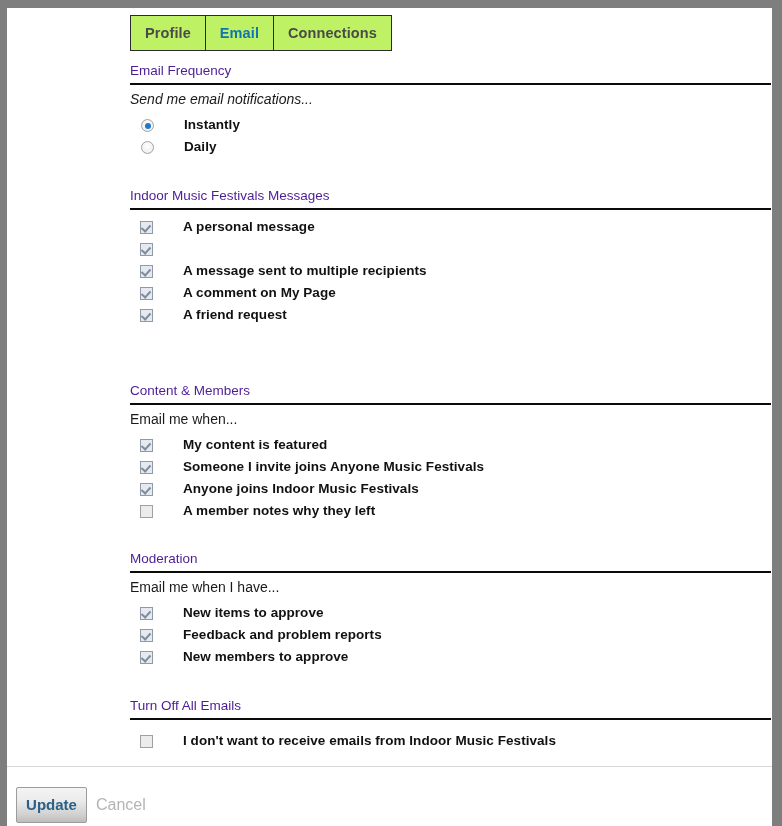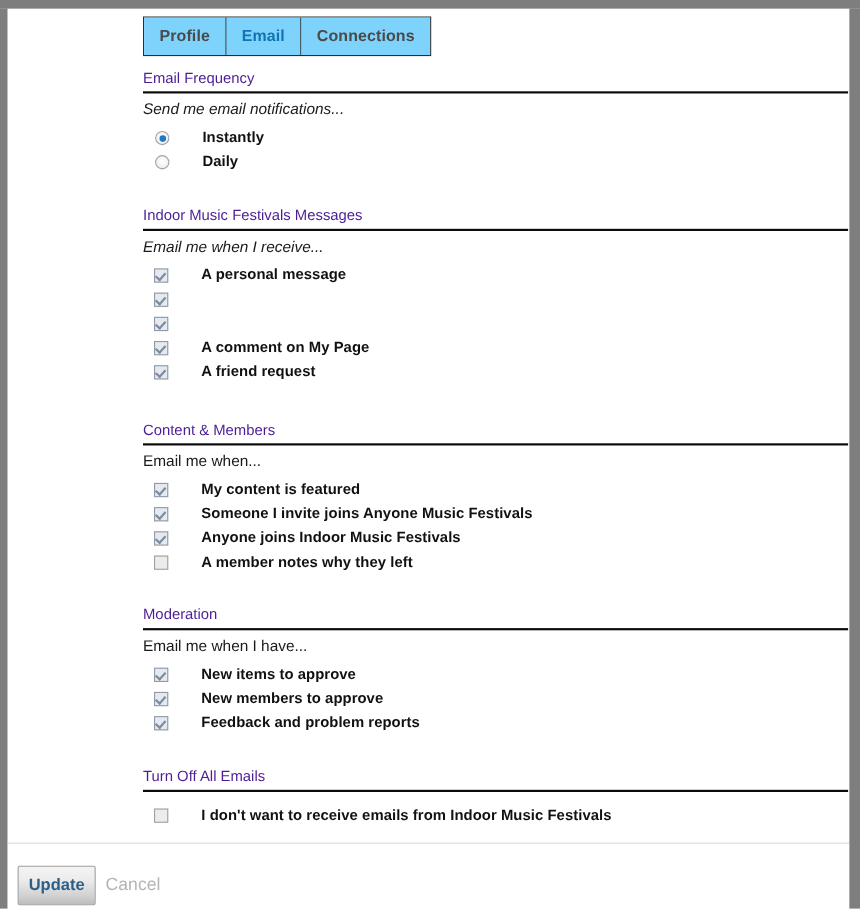--- a/index.html
+++ b/index.html
@@ -77,21 +77,21 @@
   }
   .tab {
     display: flex;
     align-items: center;
     justify-content: center;
     padding: 0 14px;
     font-size: 14.5px;
     font-weight: bold;
     color: #4a4a4a;
     border-right: 1px solid #2b2b2b;
-    background: #7dd3fc;
+    background: #bef264;
     cursor: pointer;
     white-space: nowrap;
     letter-spacing: 0.1px;
   }
   .tab:last-child { border-right: none; }
   .tab.active { color: #1273b5; }
 
   
   .section {
     position: absolute;
@@ -259,31 +259,31 @@
                 <span class="opt-label">Instantly</span>
               </div>
               <div class="opt-row">
                 <span class="radio"></span>
                 <span class="opt-label">Daily</span>
               </div>
             </div>
           </div>
           <div class="section" style="top: 180px;">
             <div class="section-title">Indoor Music Festivals Messages</div>
-            <div class="section-sub italic">Email me when I receive...</div>
             <div class="opt-list">
               <div class="opt-row">
                 <span class="checkbox checked"></span>
                 <span class="opt-label">A personal message</span>
               </div>
               <div class="opt-row">
                 <span class="checkbox checked"></span>
               </div>
               <div class="opt-row">
                 <span class="checkbox checked"></span>
+                <span class="opt-label">A message sent to multiple recipients</span>
               </div>
               <div class="opt-row">
                 <span class="checkbox checked"></span>
                 <span class="opt-label">A comment on My Page</span>
               </div>
               <div class="opt-row">
                 <span class="checkbox checked"></span>
                 <span class="opt-label">A friend request</span>
               </div>
             </div>
@@ -313,25 +313,25 @@
           <div class="section" style="top: 543px;">
             <div class="section-title">Moderation</div>
             <div class="section-sub">Email me when I have...</div>
             <div class="opt-list">
               <div class="opt-row">
                 <span class="checkbox checked"></span>
                 <span class="opt-label">New items to approve</span>
               </div>
               <div class="opt-row">
                 <span class="checkbox checked"></span>
+                <span class="opt-label">Feedback and problem reports</span>
+              </div>
+              <div class="opt-row">
+                <span class="checkbox checked"></span>
                 <span class="opt-label">New members to approve</span>
-              </div>
-              <div class="opt-row">
-                <span class="checkbox checked"></span>
-                <span class="opt-label">Feedback and problem reports</span>
               </div>
             </div>
           </div>
           <div class="section" style="top: 690px;">
             <div class="section-title">Turn Off All Emails</div>
             <div class="opt-list" style="margin-top: 13px;">
               <div class="opt-row">
                 <span class="checkbox"></span>
                 <span class="opt-label">I don't want to receive emails from Indoor Music Festivals</span>
               </div>

